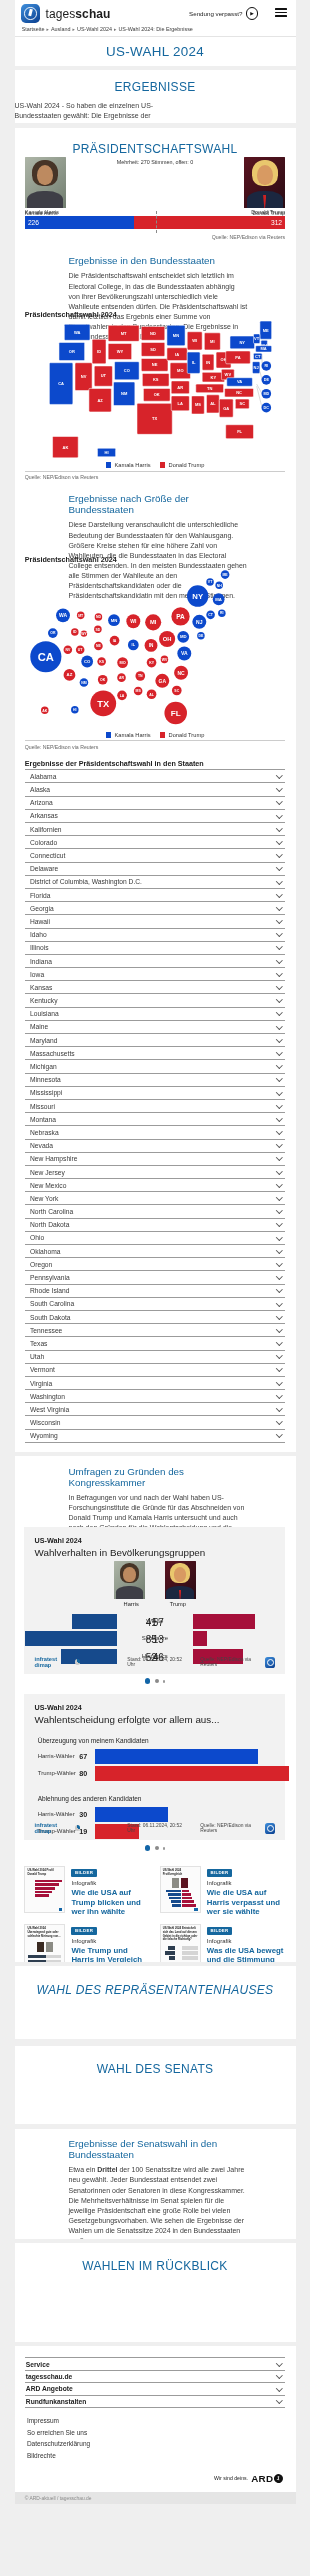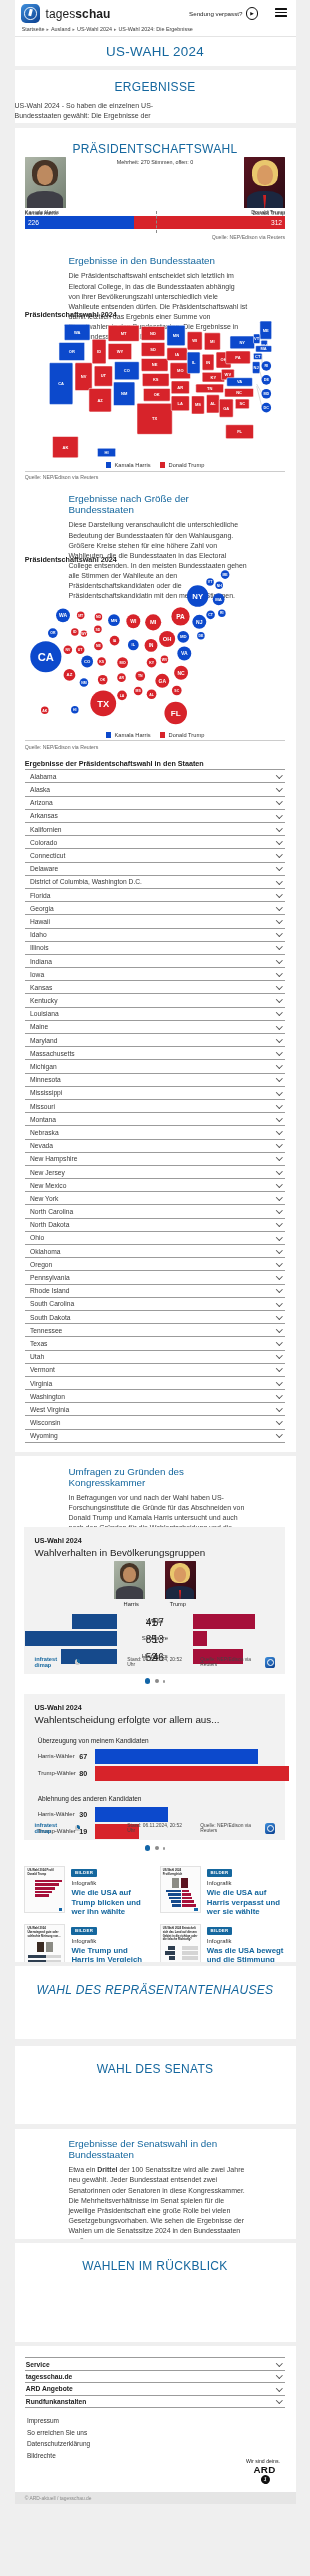--- a/index.html
+++ b/index.html
@@ -100,21 +100,21 @@
   .badge{display:inline-block;background:#15679E;color:#fff;font-size:4.4px;font-weight:bold;padding:1.3px 3.6px;border-radius:1px;letter-spacing:0.3px;}
   .kick{font-size:6px;color:#333;margin-top:3.1px;}
   .tlink{font-size:7.8px;font-weight:bold;color:#15679E;line-height:1.25;margin-top:2.1px;}
   
   .secheading{padding-top:16.5px;}
   
   #foot{height:146px;}
   .frow{height:12.4px;display:flex;align-items:center;border-top:0.5px solid #9b9b9b;margin:0 10.3px;font-size:6.7px;font-weight:bold;color:#222;box-sizing:border-box;}
   .frow .nm{margin-left:1px;}
   .flink{margin:0 10.3px;padding-left:2.1px;font-size:6.5px;color:#333;height:11.4px;display:flex;align-items:center;}
-  .ardrow{position:absolute;right:12.4px;bottom:8.3px;display:flex;align-items:center;flex-direction:column;}
+  .ardrow{position:absolute;right:12.4px;bottom:8.3px;display:flex;align-items:center;}
   .slogan{font-size:5.2px;color:#222;margin-right:3.1px;}
   .ardword{font-size:9.8px;font-weight:bold;color:#111;letter-spacing:0.3px;}
   .circ1{width:8.8px;height:8.8px;border-radius:50%;background:#111;color:#fff;font-size:5.2px;font-weight:bold;display:flex;align-items:center;justify-content:center;transform:rotate(14deg);margin-left:1px;}
   .copy{margin:0 14.5px;height:12.4px;background:#e5e5e5;display:flex;align-items:center;font-size:4.9px;color:#8a8a8a;padding-left:10.3px;box-sizing:border-box;}
   svg text{font-family:"Liberation Sans",sans-serif;}
 </style>
 </head>
 <body>
 
 <div class="card" id="hdr">

